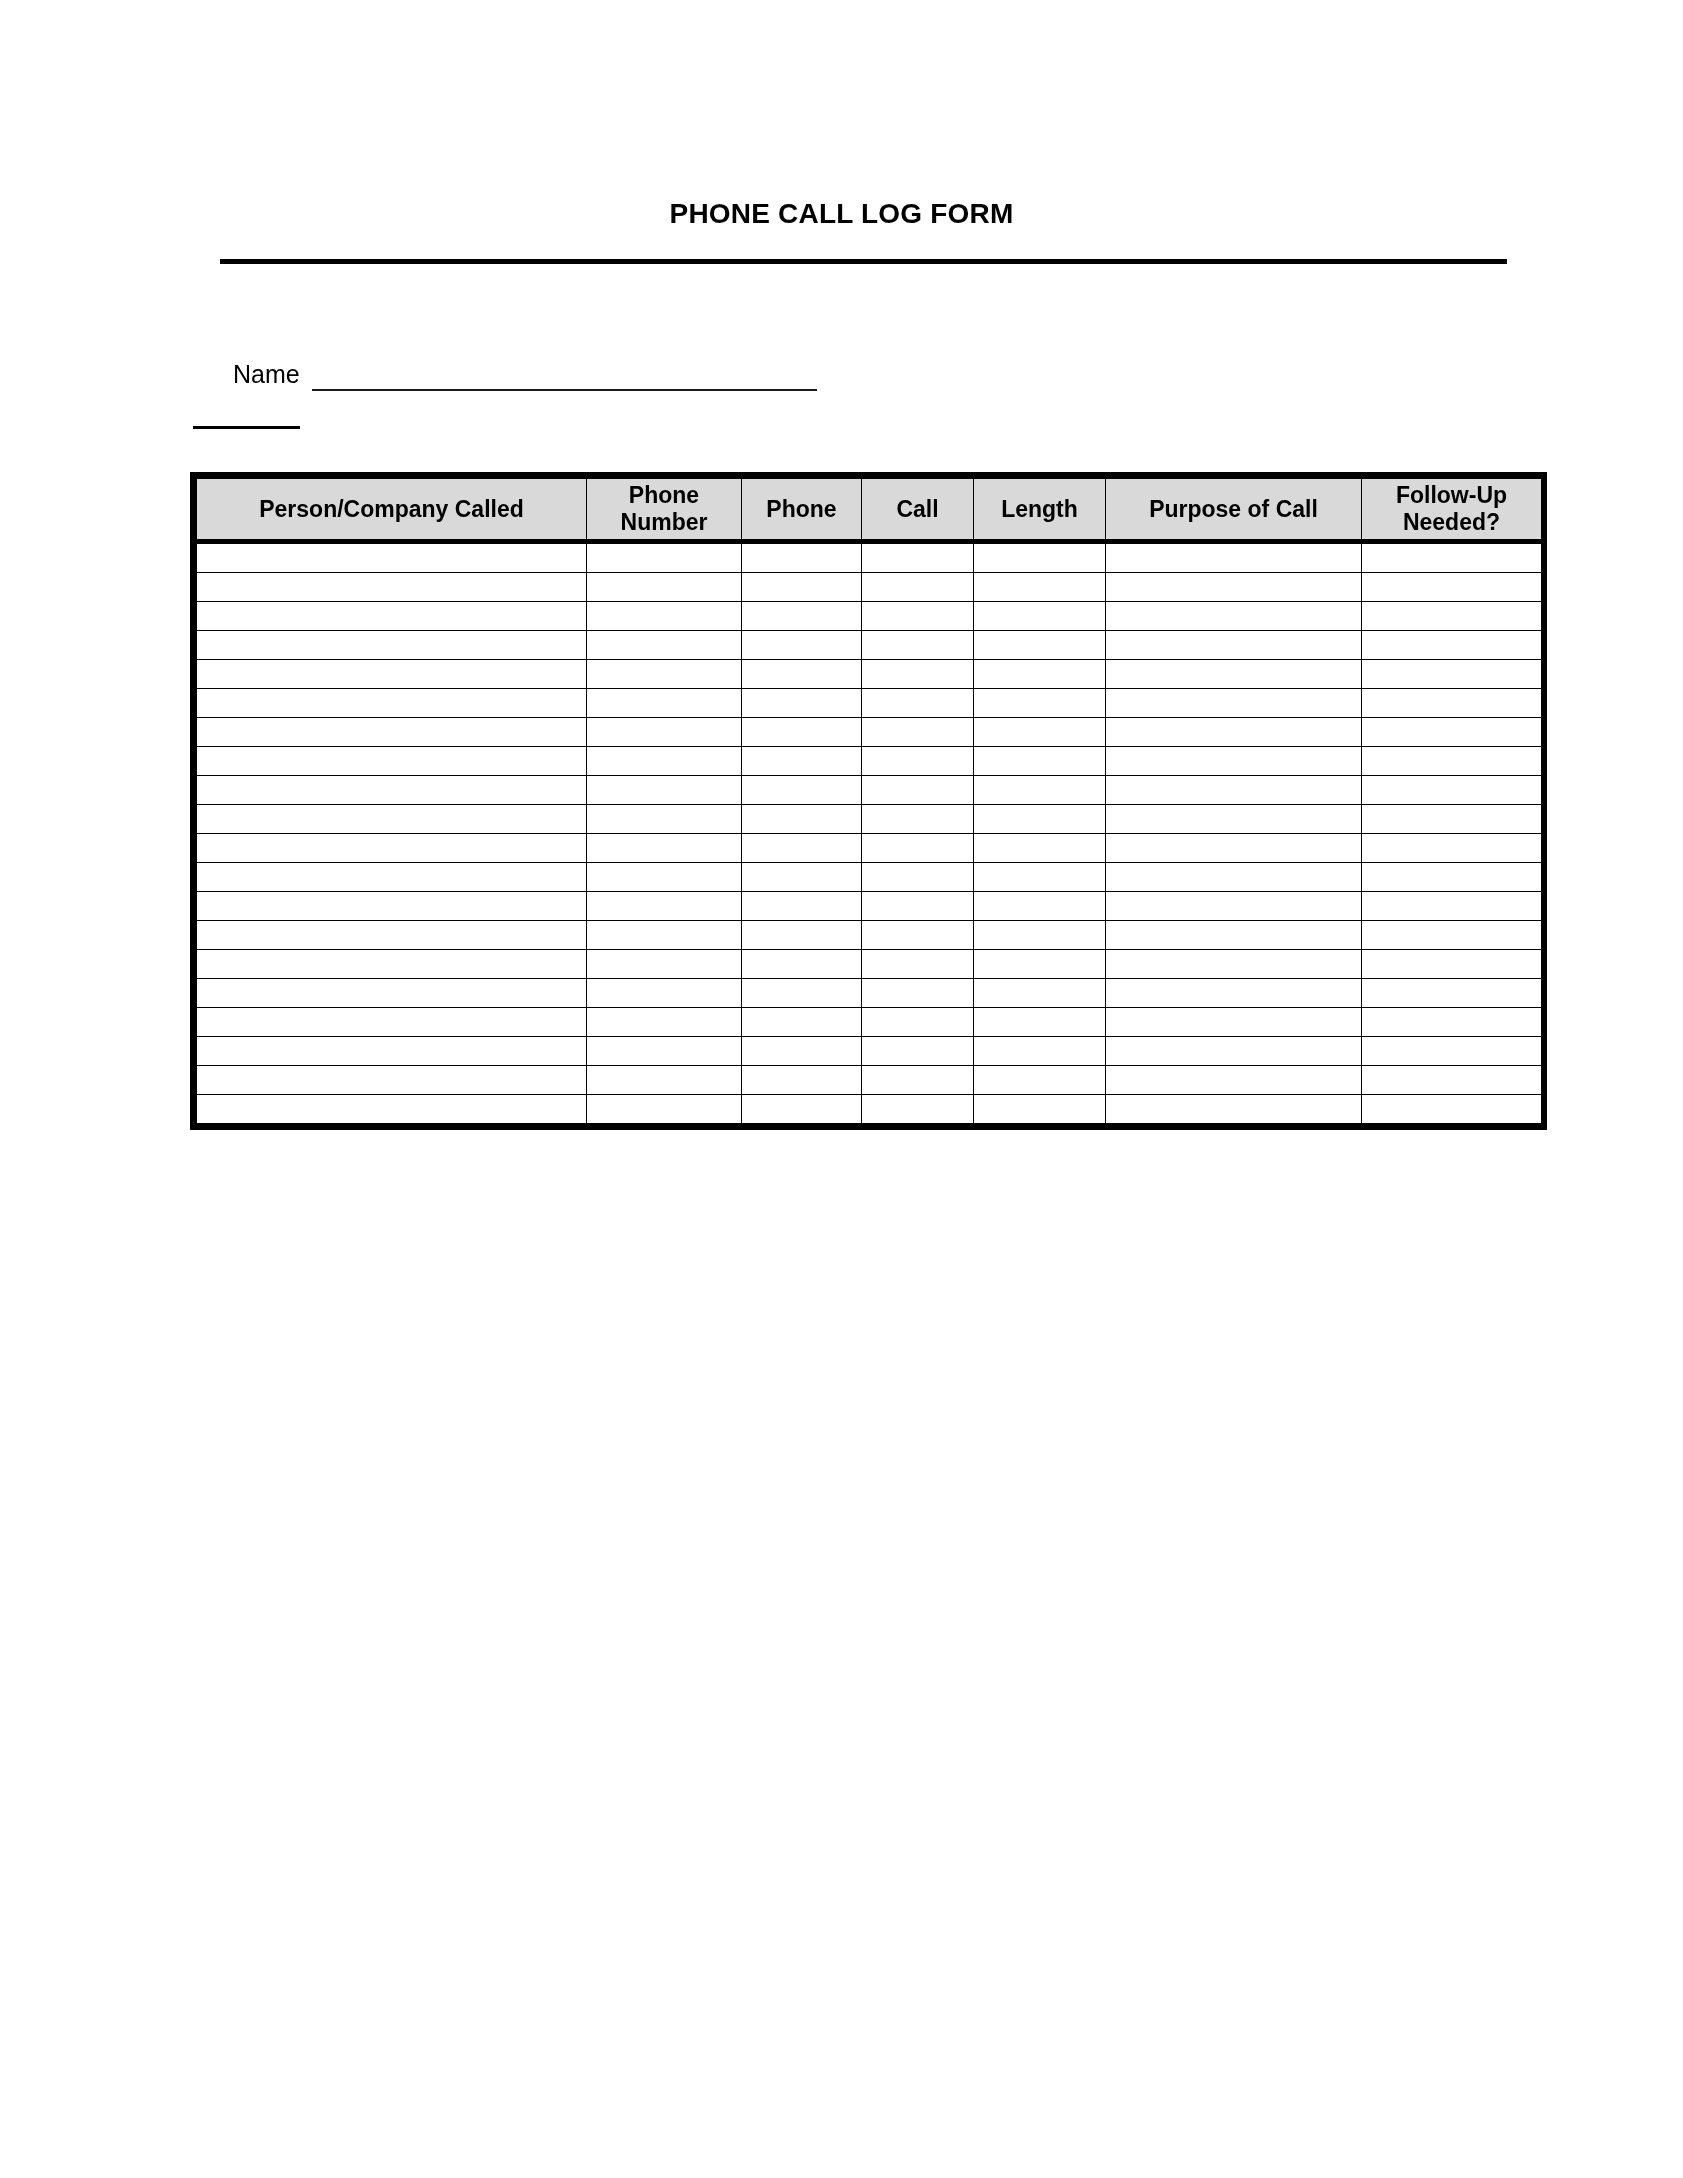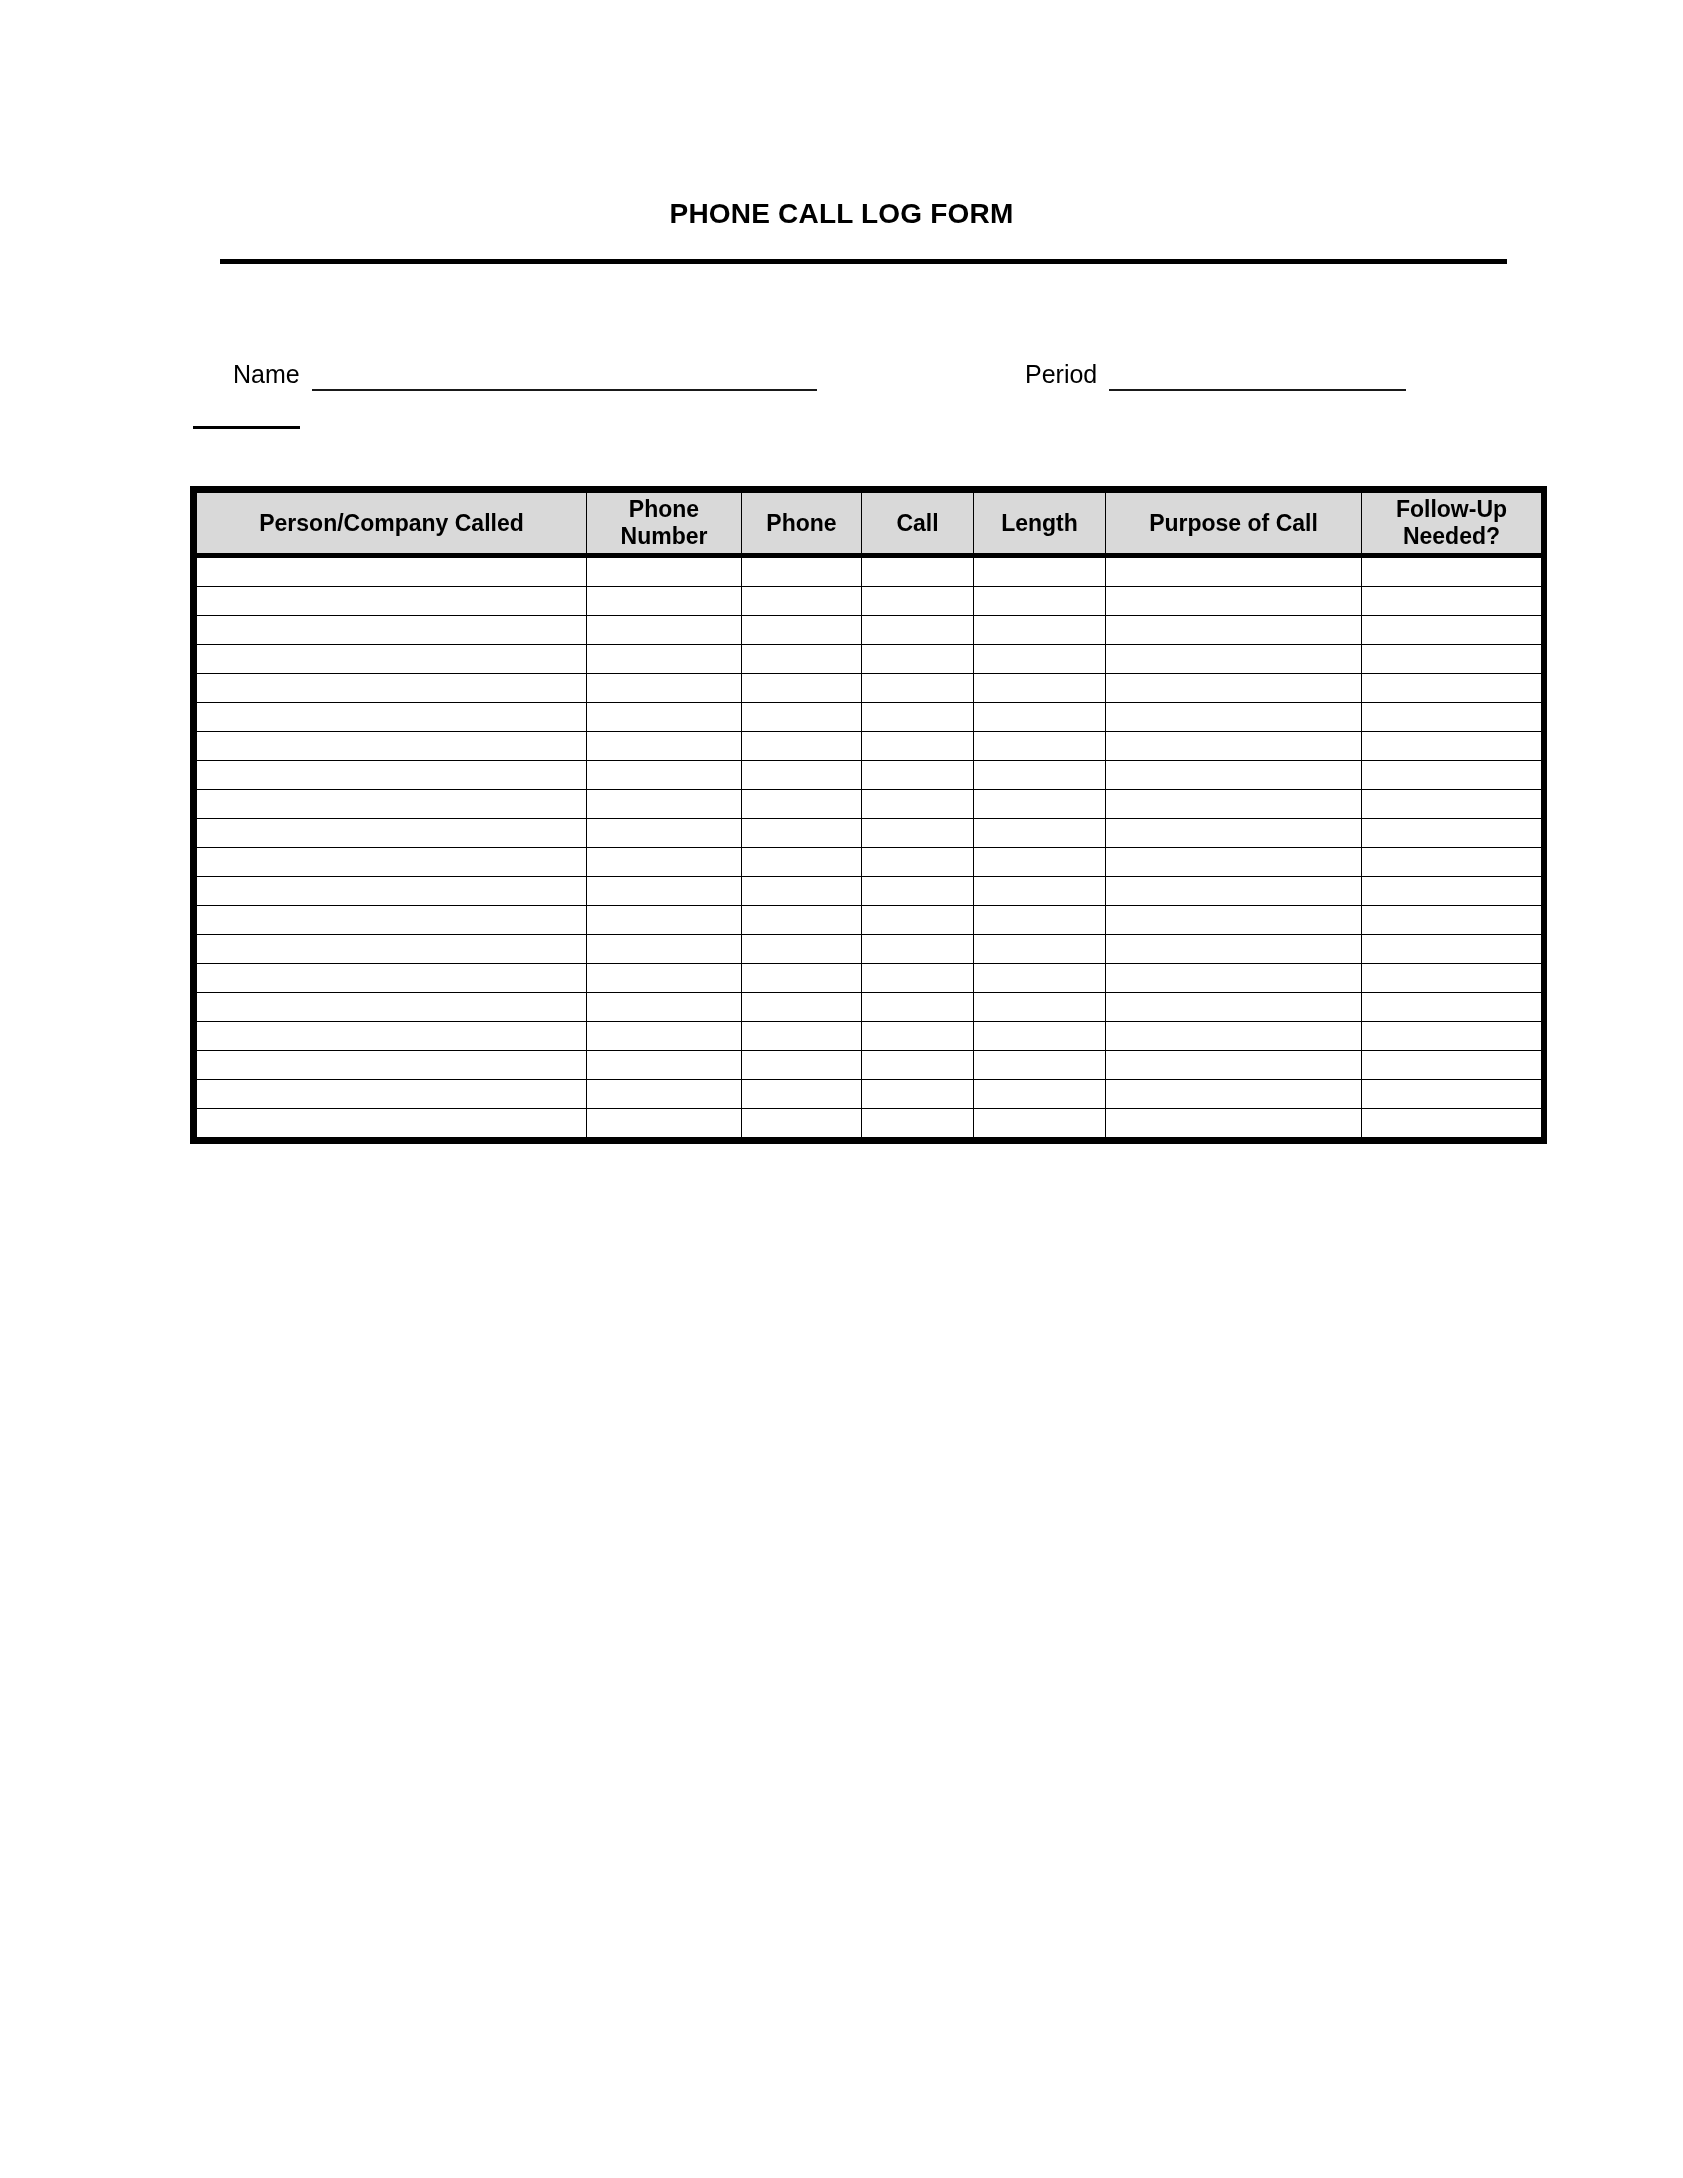--- a/index.html
+++ b/index.html
@@ -88,21 +88,21 @@
     top: 408px;
     width: 107px;
     height: 18px;
     border-bottom: 3px solid #000000;
   }
 
   
   .log-table-wrap {
     position: absolute;
     left: 190px;
-    top: 486px;
+    top: 472px;
     width: 1357px;
     border: 6px solid #000000;
     box-sizing: border-box;
     background: #ffffff;
   }
 
   table.log-table {
     border-collapse: collapse;
     table-layout: fixed;
     width: 100%;
@@ -152,24 +152,20 @@
 
   <div class="title-rule"></div>
 
   <div class="fields-row">
 
     <div class="field field-name">
       <span class="field-label">Name</span>
       <span class="field-rule rule-name" title=""></span>
     </div>
 
-    <div class="field field-period">
-      <span class="field-label">Period</span>
-      <span class="field-rule rule-period" title=""></span>
-    </div>
 
   </div>
 
   <div class="field-rule-wrap"></div>
 
   <div class="log-table-wrap">
     <table class="log-table">
       <colgroup>
         <col class="c-person">
         <col class="c-phone">

